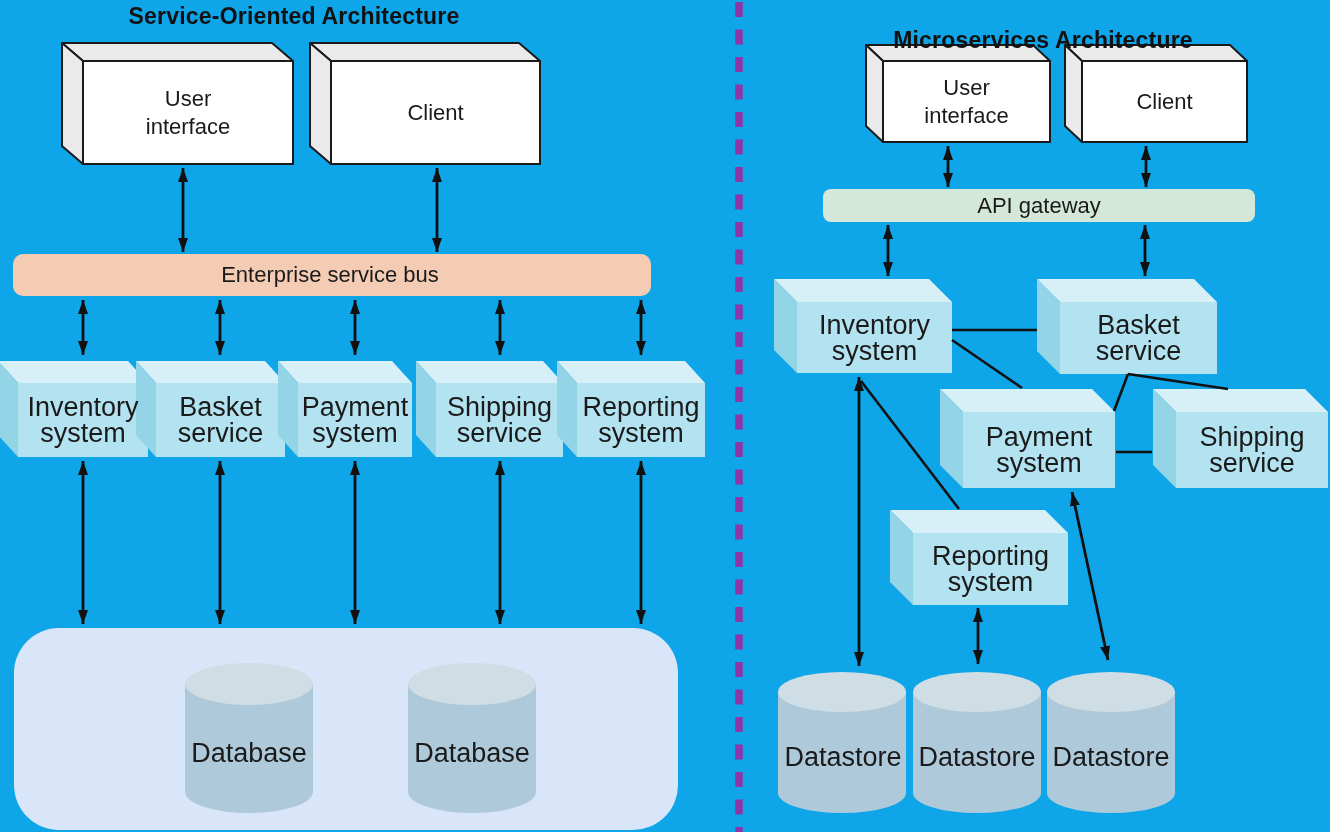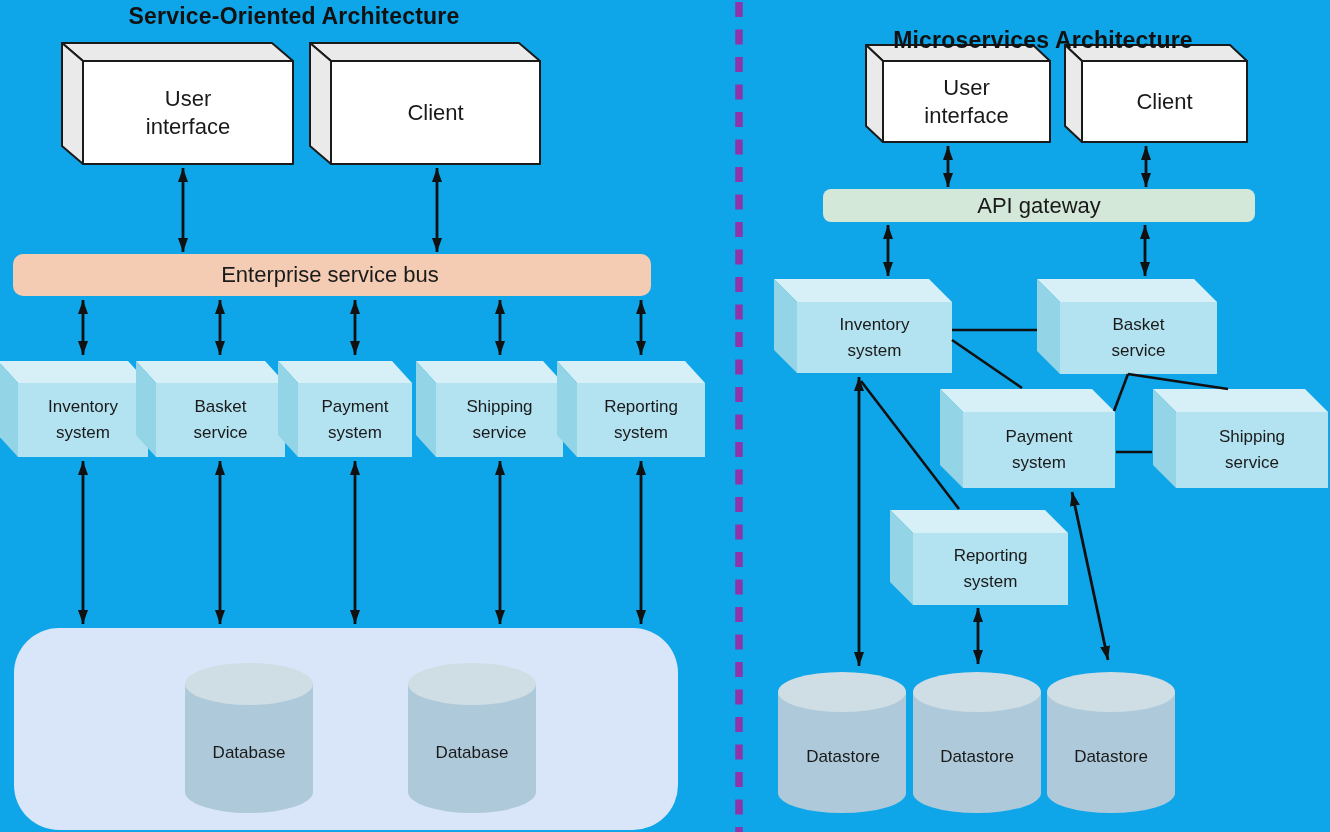--- a/index.html
+++ b/index.html
@@ -8,21 +8,21 @@
     font-family:"Liberation Sans", sans-serif;background:#0ea5e9;
   }
   #shapes{position:absolute;left:0;top:0;}
   .title{
     position:absolute;font-weight:bold;font-size:23px;line-height:28px;
     text-align:center;color:#111;letter-spacing:.2px;
   }
   .label{
     position:absolute;display:flex;flex-direction:column;align-items:center;
     justify-content:center;text-align:center;color:var(--text,#1a1a1a);
-    font-size:17px;line-height:26px;white-space:nowrap;
+    font-size:27px;line-height:26px;white-space:nowrap;
   }
   .label.lg{font-size:22px;line-height:28px;}
   .label span{display:block;}
 </style>
 </head>
 <body>
 
 <div id="stage">
 
   <svg id="shapes" width="1330" height="832" viewBox="0 0 1330 832">

